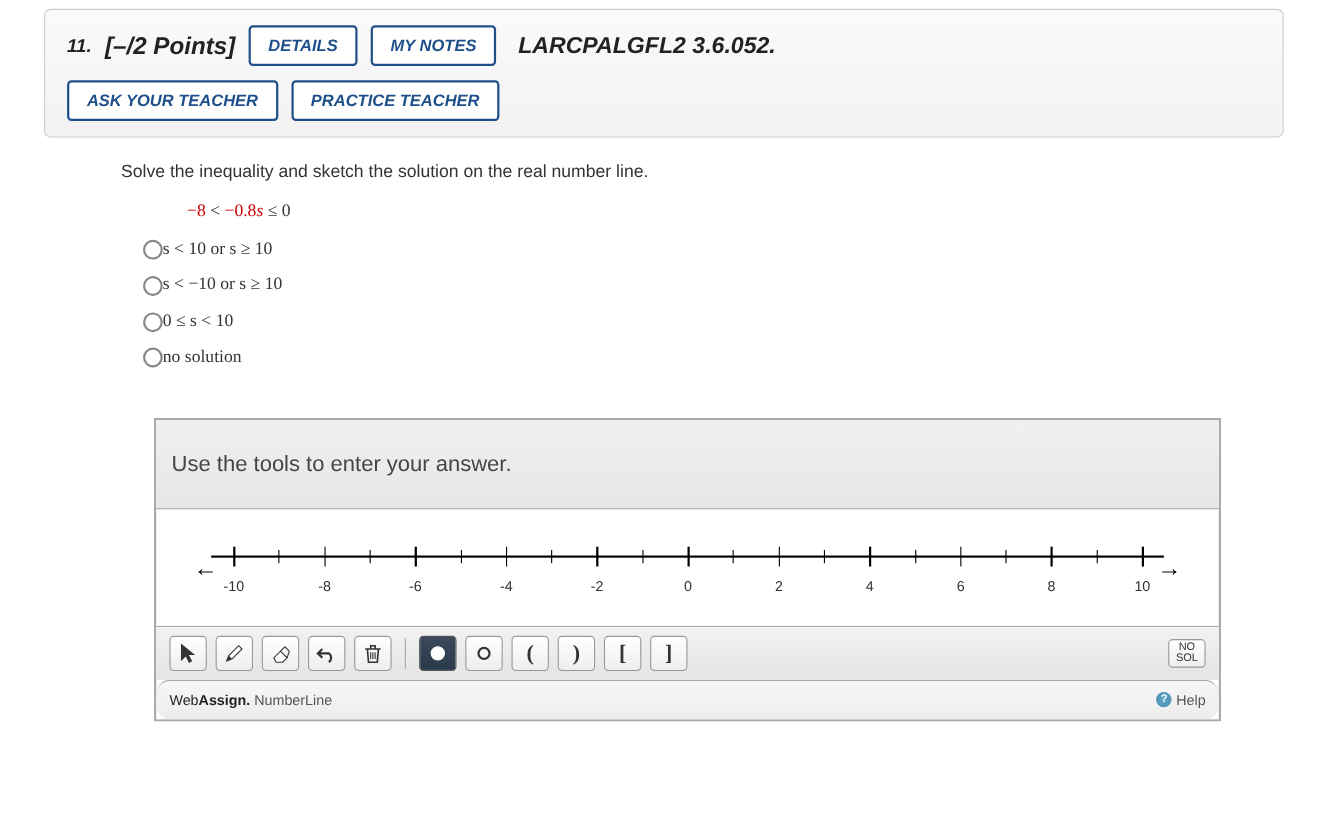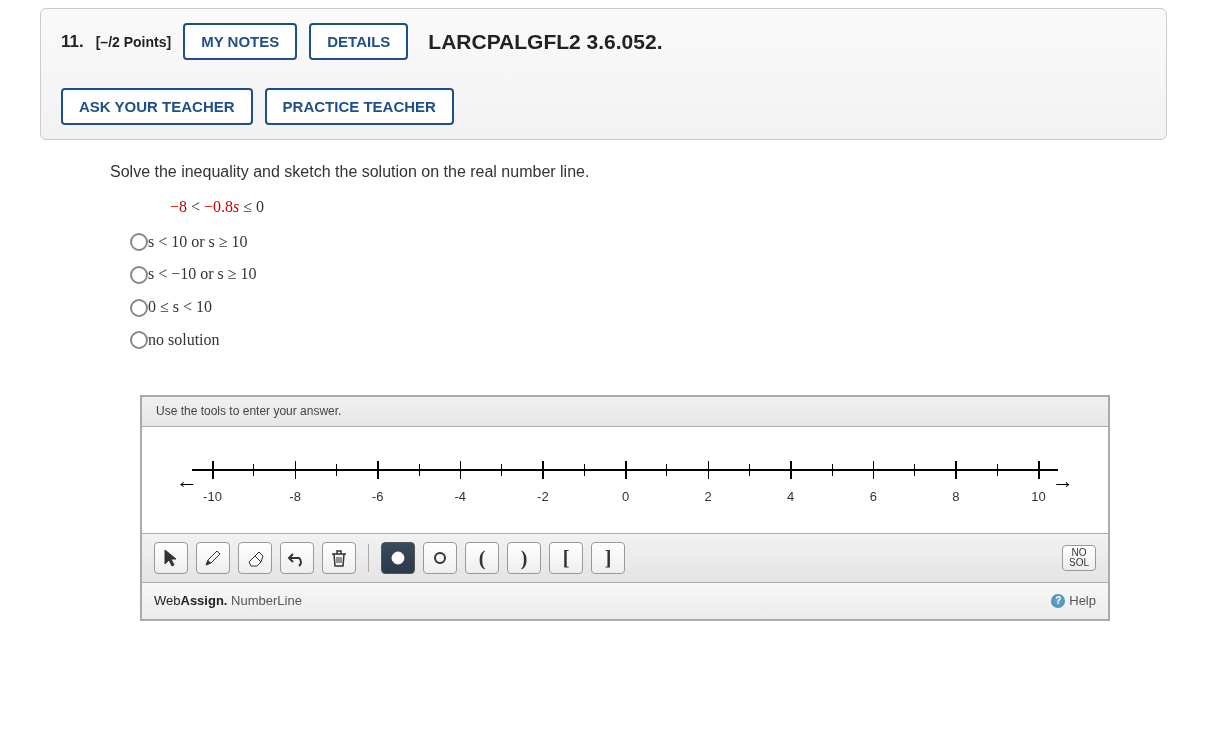--- a/index.html
+++ b/index.html
@@ -14,30 +14,31 @@
     }
     .question-container {
       margin: 8px 40px 8px 40px;
       border: 1px solid #ccc;
       border-radius: 6px;
       background: linear-gradient(#fafafa, #f2f2f2);
       padding: 14px 20px 14px 20px;
       display: flex;
       flex-wrap: wrap;
       align-items: center;
-      gap: 28px;
+      gap: 13px;
+      font-style: italic;
     }
     .question-num {
       font-weight: bold;
       font-size: 17px;
       color: #222;
     }
     .points {
       font-weight: bold;
-      font-size: 14px;
+      font-size: 22px;
       color: #222;
     }
     .btn {
       display: inline-block;
       padding: 8px 16px;
       border: 2px solid #1e4f8a;
       border-radius: 4px;
       color: #1e4f8a;
       background: #fff;
       font-weight: bold;
@@ -107,22 +108,22 @@
     .numberline-widget {
       margin-top: 40px;
       margin-left: 30px;
       border: 2px solid #aaa;
       width: 970px;
       background: #fff;
     }
     .nl-header {
       background: linear-gradient(#f0f0f0, #e6e6e6);
       border-bottom: 1px solid #aaa;
-      padding: 4px 14px;
-      font-size: 12px;
+      padding: 22px 14px;
+      font-size: 20px;
       color: #444;
     }
     .nl-canvas {
       padding: 28px 30px 18px 30px;
       position: relative;
     }
     .axis {
       position: relative;
       height: 60px;
     }
@@ -214,20 +215,21 @@
       cursor: pointer;
     }
     .nl-footer {
       border-top: 1px solid #aaa;
       background: linear-gradient(#f7f7f7, #ececec);
       padding: 6px 12px;
       display: flex;
       justify-content: space-between;
       align-items: flex-start;
       font-size: 13px;
+      border-radius: 13px;
     }
     .brand {
       color: #555;
     }
     .brand .wa { color: #222; font-weight: normal; }
     .brand .assign { color: #222; font-weight: bold; }
     .help {
       color: #555;
       display: flex;
       align-items: center;
@@ -249,22 +251,22 @@
     svg.tool-svg { width: 20px; height: 20px; }
     .bracket-char { font-family: Georgia, serif; font-size: 20px; font-weight: bold; }
   </style>
 </head>
 <body>
 
 <div class="question-container">
   <div class="header-row1">
     <span class="question-num">11.</span>
     <span class="points">[–/2 Points]</span>
+    <span class="btn">DETAILS</span>
     <span class="btn">MY NOTES</span>
-    <span class="btn">DETAILS</span>
     <span class="book-ref">LARCPALGFL2 3.6.052.</span>
   </div>
   <div class="header-row2">
     <span class="btn">ASK YOUR TEACHER</span>
     <span class="btn">PRACTICE TEACHER</span>
   </div>
 </div>
 
 <div class="question-body">
   <div class="prompt">Solve the inequality and sketch the solution on the real number line.</div>

